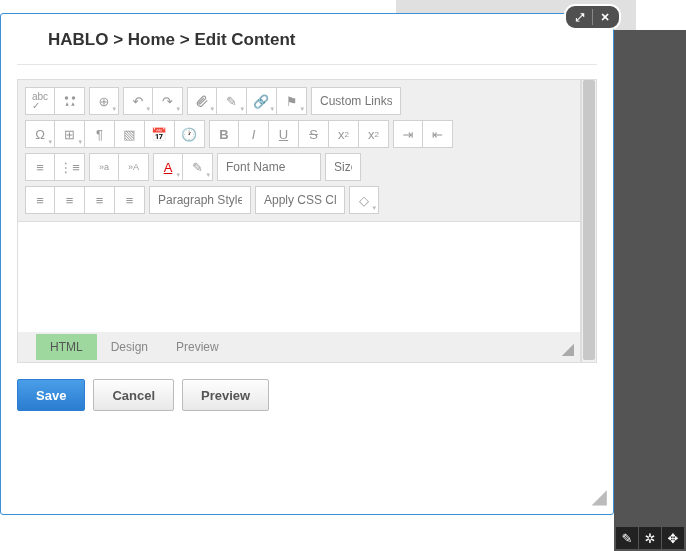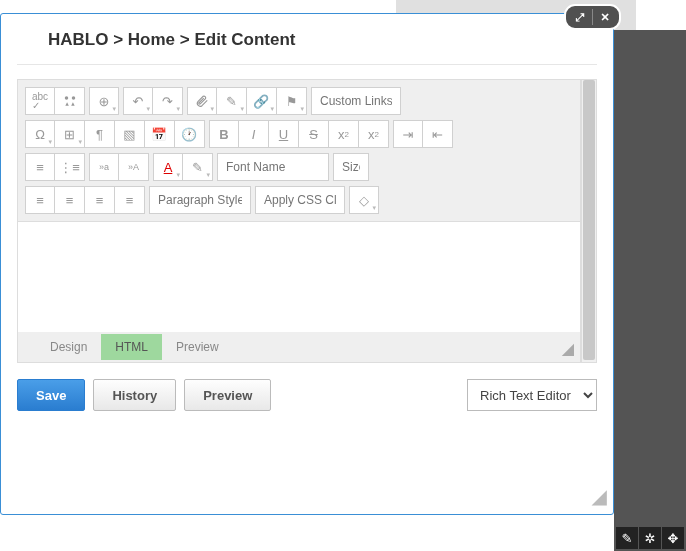--- a/index.html
+++ b/index.html
@@ -16,21 +16,21 @@
 .editor { flex: 1; border: 1px solid #ddd; background: #fff; }
 .toolbar { background: #efefef; padding: 7px; border-bottom: 1px solid #ddd; }
 .tb-row { display: flex; gap: 4px; margin-bottom: 5px; flex-wrap: wrap; }
 .tb-row:last-child { margin-bottom: 0; }
 .tb-group { display: flex; }
 .tb-btn { width: 30px; height: 28px; background: #fff; border: 1px solid #d0d0d0; display: flex; align-items: center; justify-content: center; font-size: 13px; color: #999; cursor: pointer; }
 .tb-btn.split { position: relative; }
 .tb-btn.split::after { content: "▾"; font-size: 7px; position: absolute; right: 2px; bottom: 1px; color: #bbb; }
 .tb-group .tb-btn + .tb-btn { border-left: none; }
 .tb-input { height: 28px; background: #fff; border: 1px solid #d0d0d0; padding: 0 8px; font-size: 12px; color: #999; outline: none; }
-.tb-input.fn { width: 112px; }
+.tb-input.fn { width: 104px; }
 .tb-input.sz { width: 36px; }
 .tb-input.ps { width: 102px; }
 .tb-input.ac { width: 90px; }
 .tb-input.cl { width: 90px; }
 .content-area { height: 110px; background: #fff; }
 .tabs { display: flex; align-items: center; background: #efefef; height: 30px; padding-left: 18px; position: relative; }
 .tab { padding: 6px 14px; font-size: 12px; color: #888; cursor: pointer; }
 .tab.active { background: #9ed89e; color: #555; }
 .resize-handle { position: absolute; right: 6px; bottom: 4px; color: #aaa; font-size: 16px; }
 .scrollbar { width: 16px; background: #f0f0f0; border: 1px solid #ddd; position: relative; }
@@ -152,38 +152,35 @@
           </div>
           <input class="tb-input ps" placeholder="Paragraph Style" style="">
           <input class="tb-input ac" placeholder="Apply CSS Cla" style="">
           <div class="tb-group">
             <div class="tb-btn split">◇</div>
           </div>
         </div>
       </div>
       <div class="content-area"></div>
       <div class="tabs">
+        <div class="tab active">HTML</div>
         <div class="tab">Design</div>
-        <div class="tab active">HTML</div>
         <div class="tab">Preview</div>
         <div class="resize-handle">◢</div>
       </div>
     </div>
     <div class="scrollbar">
       <div class="sb-thumb"></div>
     </div>
   </div>
 
   <div class="actions">
     <button class="btn primary">Save</button>
-    <button class="btn">History</button>
+    <button class="btn">Cancel</button>
     <button class="btn">Preview</button>
-    <select class="select">
-      <option>Rich Text Editor</option>
-    </select>
   </div>
   <div class="modal-resize">◢</div>
 </div>
 
 <div class="corner-icons">
   <div class="ci">✎</div>
   <div class="ci">✲</div>
   <div class="ci">✥</div>
 </div>
 

